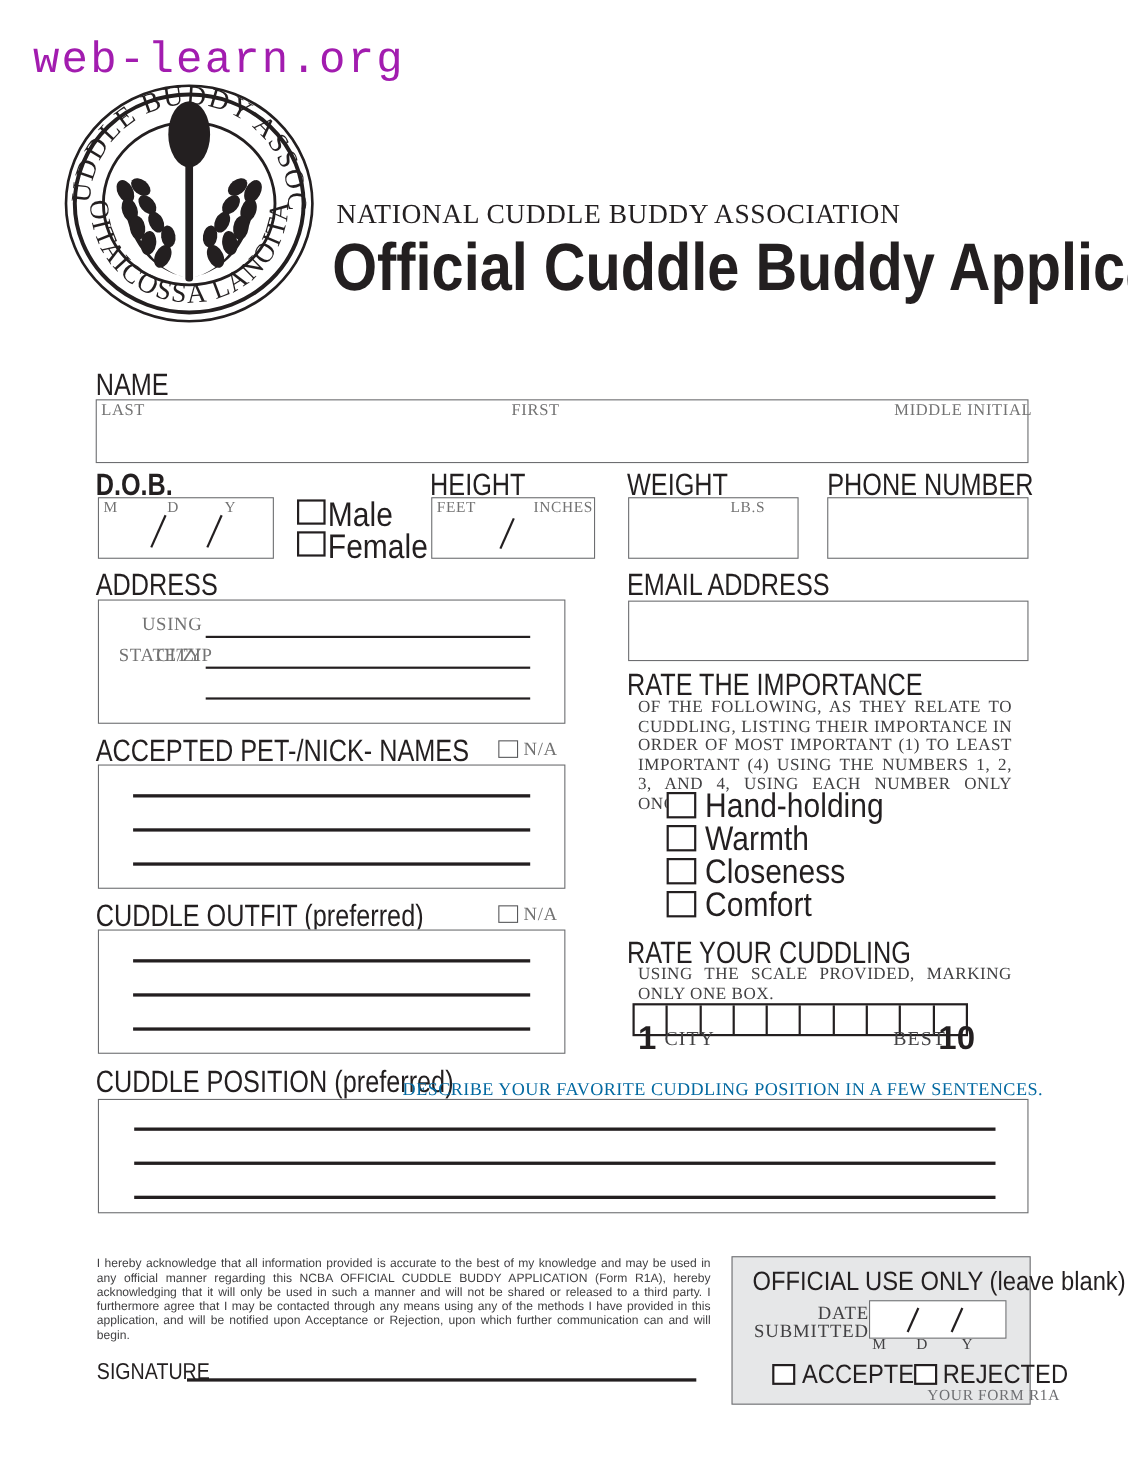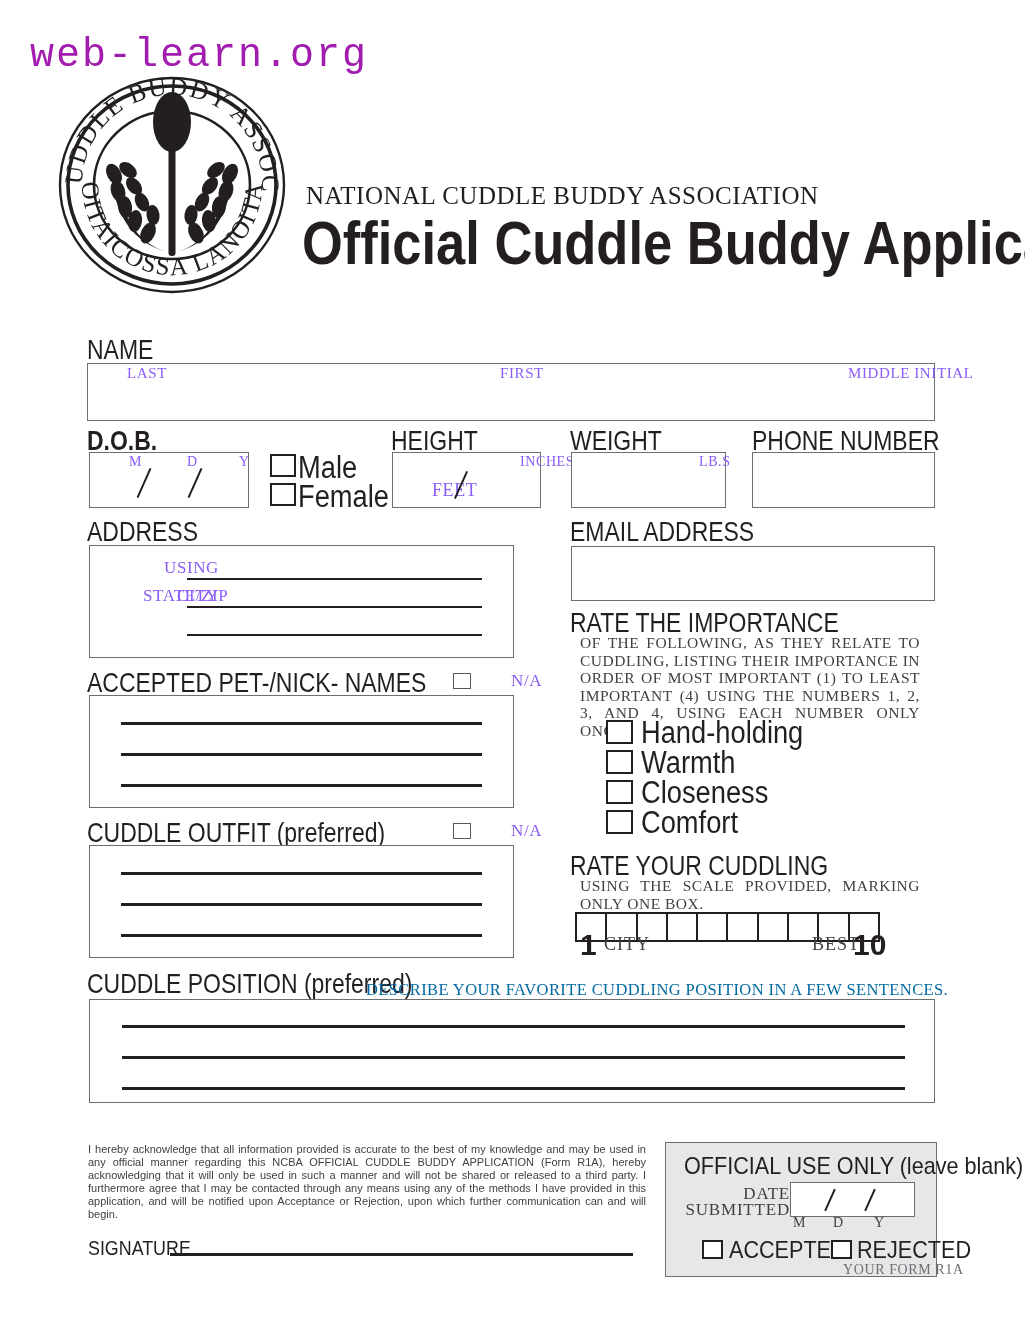--- a/index.html
+++ b/index.html
@@ -25,22 +25,22 @@
     letter-spacing:.5px;color:#231f20;white-space:nowrap;}
   #main-title{position:absolute;left:302px;top:208px;font-size:61px;
     font-weight:700;white-space:nowrap;color:#231f20;
     transform:scaleX(.86);transform-origin:left top;}
 
   
   .hdr{position:absolute;font-size:28px;font-weight:400;color:#231f20;
        white-space:nowrap;transform:scaleX(.82);transform-origin:left top;}
   .hdr.b{font-weight:700;}
   .box{position:absolute;border:1.6px solid #6d6e71;background:#fff;box-sizing:border-box;}
-  .sub{position:absolute;font-size:15px;letter-spacing:.6px;color:#8b5cf6;
-       white-space:nowrap;margin-left:35px;}
+  .sub{position:absolute;font-size:15px;letter-spacing:.6px;color:#737373;
+       white-space:nowrap;}
   .wline{position:absolute;height:0;border-top:3px solid #231f20;}
   .thin{position:absolute;height:0;border-top:2.4px solid #231f20;}
   .cbox{position:absolute;border:2.6px solid #231f20;background:#fff;box-sizing:border-box;}
   .cbox.lt{border:1.8px solid #58595b;}
   .chklabel{position:absolute;font-size:31px;white-space:nowrap;color:#231f20;
             transform:scaleX(.88);transform-origin:left top;}
   .slash{position:absolute;width:0;border-left:2.6px solid #231f20;
          transform:rotate(24deg);transform-origin:center;}
   .para{position:absolute;font-size:15.5px;line-height:17.5px;
         letter-spacing:.5px;color:#414042;text-align:justify;}
@@ -130,21 +130,21 @@
 <div class="slash" style="left:143px;top:467px;height:32px;"></div>
 <div class="slash" style="left:194px;top:467px;height:32px;"></div>
 
 <div class="cbox" style="left:270px;top:454px;width:26px;height:23px;"></div>
 <div class="chklabel cond" style="left:298px;top:450px;">Male</div>
 <div class="cbox" style="left:270px;top:483px;width:26px;height:23px;"></div>
 <div class="chklabel cond" style="left:298px;top:479px;">Female</div>
 
 <div class="hdr cond" style="left:391px;top:425px;">HEIGHT</div>
 <div class="box" style="left:392px;top:452px;width:149px;height:56px;"></div>
-<div class="sub serif" style="left:397px;top:480px;font-size:18px;text-align:center;">FEET</div>
+<div class="sub serif" style="left:397px;top:454px;font-size:14px;text-align:center;">FEET</div>
 <div class="sub serif" style="left:485px;top:454px;font-size:14px;">INCHES</div>
 <div class="slash" style="left:460px;top:470px;height:30px;"></div>
 
 <div class="hdr cond" style="left:570px;top:425px;">WEIGHT</div>
 <div class="box" style="left:571px;top:452px;width:155px;height:56px;"></div>
 <div class="sub serif" style="left:664px;top:454px;font-size:14px;">LB.S</div>
 
 <div class="hdr cond" style="left:752px;top:425px;">PHONE NUMBER</div>
 <div class="box" style="left:752px;top:452px;width:183px;height:56px;"></div>
 

